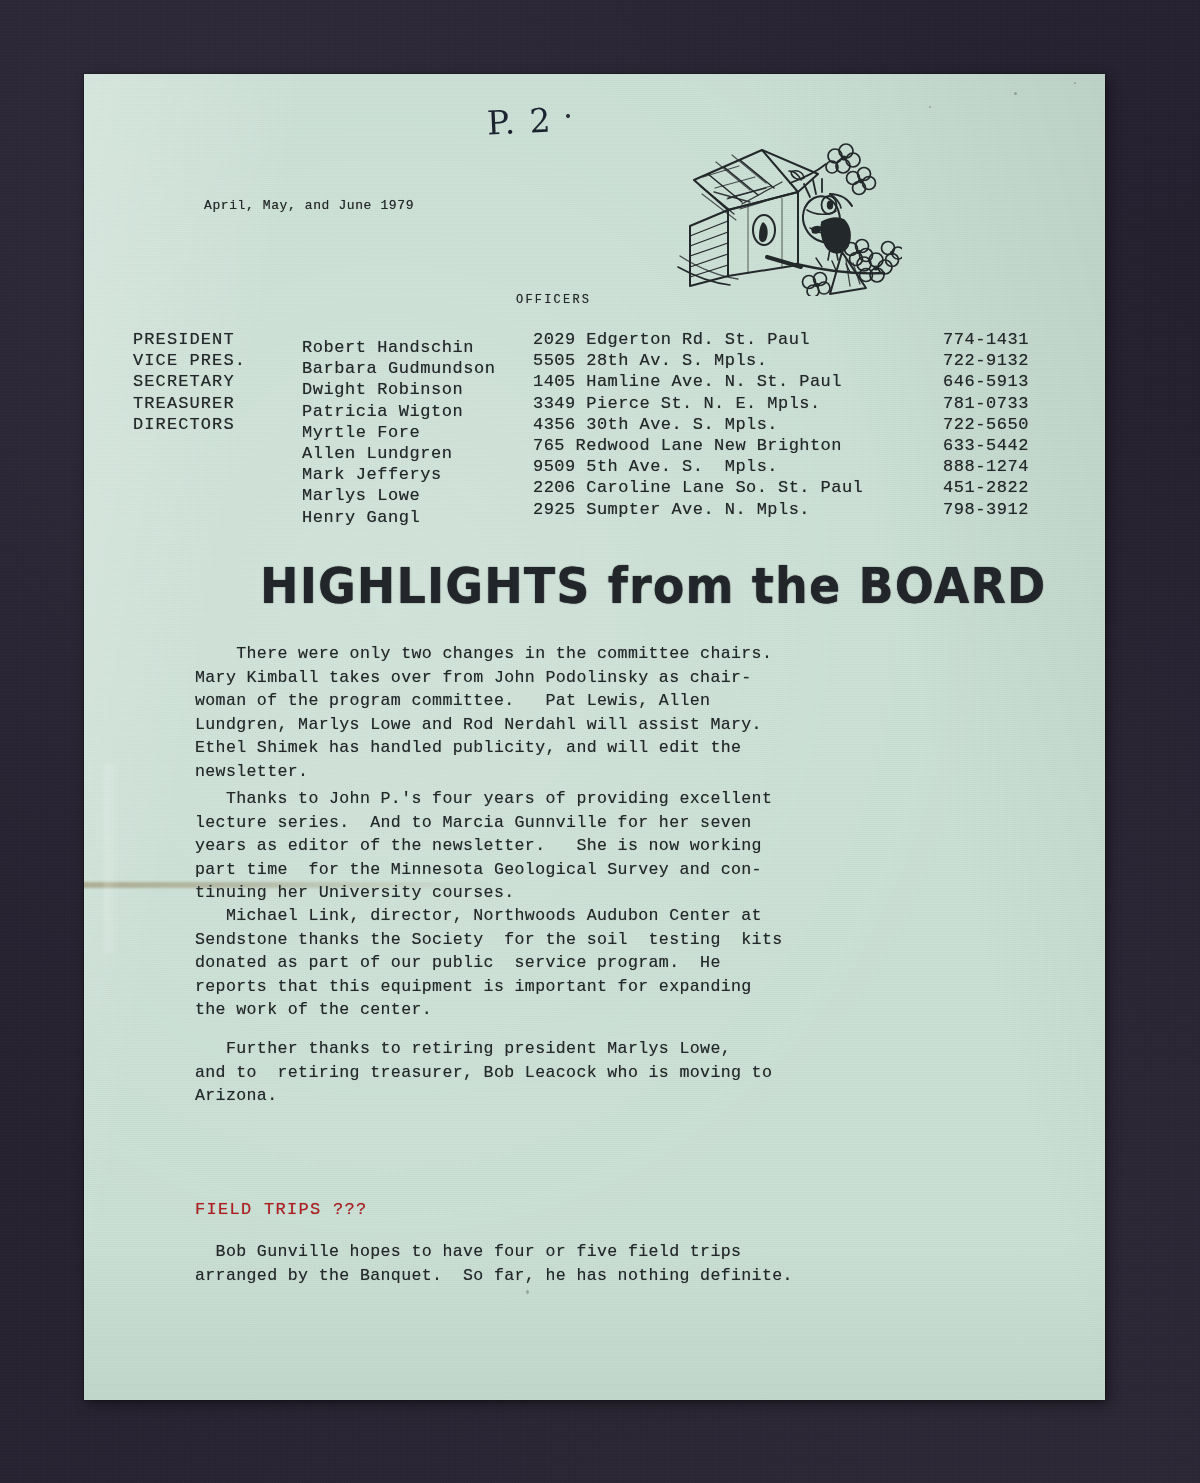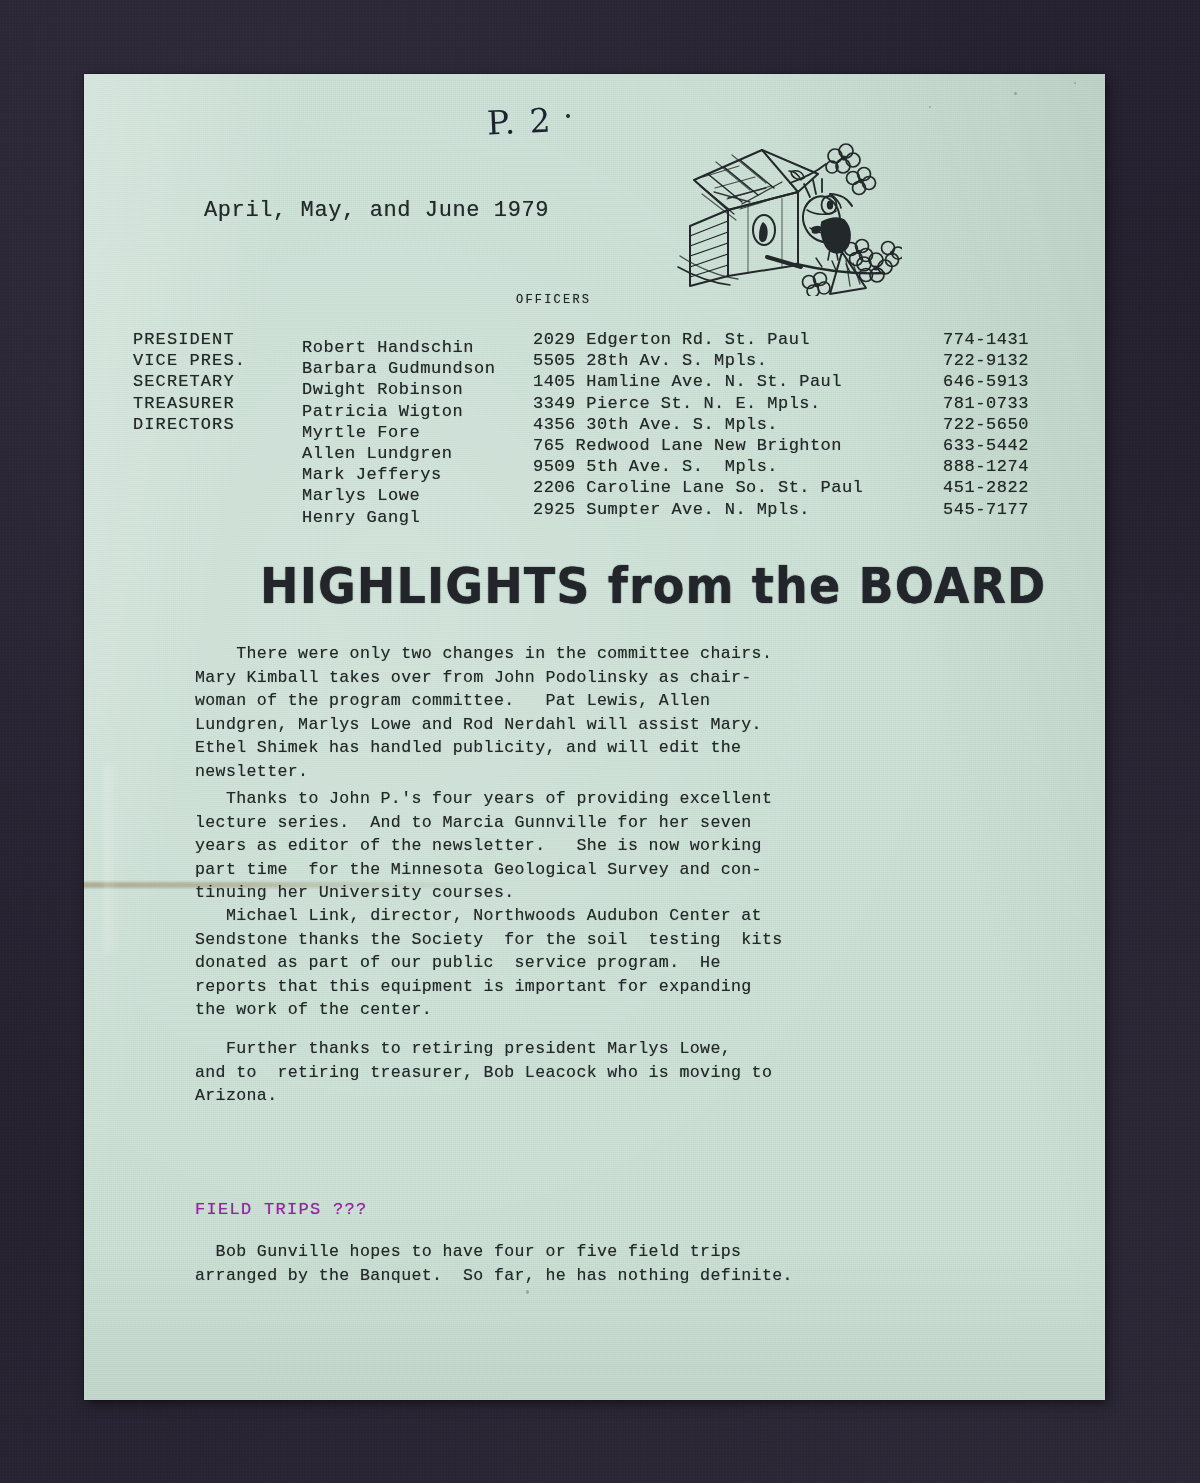--- a/index.html
+++ b/index.html
@@ -85,21 +85,21 @@
     color:#1c2330;
     letter-spacing:2px;
     transform:rotate(-2.5deg);
     font-weight:400;
   }
   .pagedot{
     position:absolute;left:482px;top:40px;width:4px;height:4px;
     background:#2a2f36;border-radius:50%;transform:rotate(20deg);
   }
 
-  .dateline{ left:120px; top:124px; font-size:22px; }
+  .dateline{ left:120px; top:124px; font-size:13px; }
 
   
   .art{ position:absolute; left:586px; top:62px; width:232px; height:160px; }
   .art svg{ display:block; }
 
   
   .officers-h{ left:432px; top:219px; font-size:12px; letter-spacing:2.2px;}
   .row{ position:absolute; left:0; width:100%; height:21px;text-align:right; }
   .c-role{ position:absolute; left:49px;  font-size:17px; letter-spacing:1.1px;}
   .c-name{ position:absolute; left:218px; font-size:17px; letter-spacing:.55px;margin-top:8px;}
@@ -128,21 +128,21 @@
     font-size:16.6px;
     line-height:23.6px;
     color:#23282a;
     white-space:pre;
     letter-spacing:.35px;
     text-shadow:0 0 .7px rgba(35,40,42,.5);
   }
   .sect-h{
     position:absolute; left:111px;
     font-family:"Liberation Mono","DejaVu Sans Mono",monospace;
-    font-size:17px; letter-spacing:1.3px; color:#a21caf;
+    font-size:17px; letter-spacing:1.3px; color:#b91c1c;
     white-space:pre;
     text-shadow:0 0 .7px rgba(35,40,42,.55);
   }
 </style>
 </head>
 <body>
 
 <div class="backdrop"></div>
 
 <div class="paper">
@@ -320,21 +320,21 @@
       <div class="row" style="top: 404.4px;">
         <span class="tw c-role" style="position: absolute; top: 0px;"></span>
         <span class="tw c-name" style="position: absolute; top: 0px;">Marlys Lowe</span>
         <span class="tw c-addr" style="position: absolute; top: 0px;">2206 Caroline Lane So. St. Paul</span>
         <span class="tw c-tel" style="position: absolute; top: 0px;">451-2822</span>
       </div>
       <div class="row" style="top: 425.6px;">
         <span class="tw c-role" style="position: absolute; top: 0px;"></span>
         <span class="tw c-name" style="position: absolute; top: 0px;">Henry Gangl</span>
         <span class="tw c-addr" style="position: absolute; top: 0px;">2925 Sumpter Ave. N. Mpls.</span>
-        <span class="tw c-tel" style="position: absolute; top: 0px;">545-7177</span>
+        <span class="tw c-tel" style="position: absolute; top: 0px;">798-3912</span>
       </div>
     </div>
 
   <div class="headline">HIGHLIGHTS from the BOARD</div>
 
   <div class="para" style="top:568px;">    There were only two changes in the committee chairs.
 Mary Kimball takes over from John Podolinsky as chair-
 woman of the program committee.   Pat Lewis, Allen
 Lundgren, Marlys Lowe and Rod Nerdahl will assist Mary.
 Ethel Shimek has handled publicity, and will edit the

